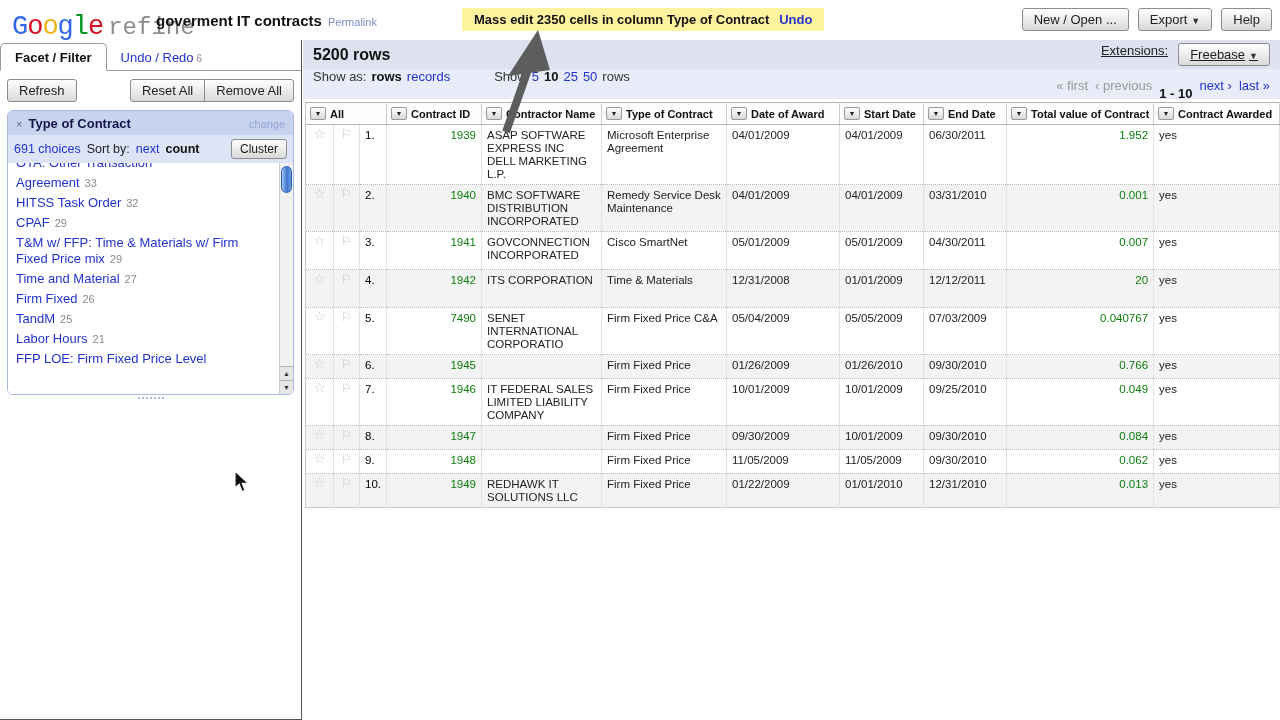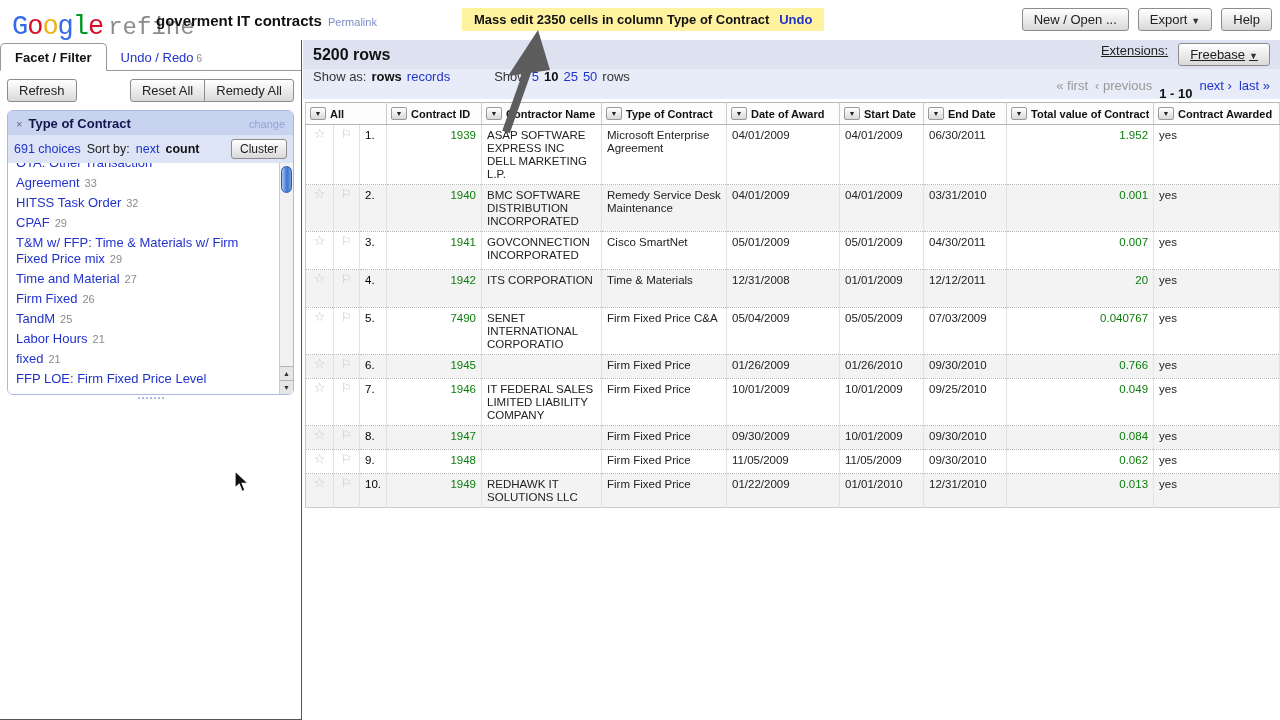--- a/index.html
+++ b/index.html
@@ -125,21 +125,21 @@
 
   <div class="sidebar">
     <div class="tabs">
       <span class="tab active"><span>Facet / Filter</span></span>
       <span class="tab inactive"><span class="link">Undo / Redo</span><span class="tab-count">6</span></span>
     </div>
     <div class="sidebar-actions">
       <span class="btn">Refresh</span>
       <span class="btn-group">
         <span class="btn">Reset All</span>
-        <span class="btn">Remedy All</span>
+        <span class="btn">Remove All</span>
       </span>
     </div>
 
     <div class="facet">
       <div class="facet-header">
         <span class="facet-close">×</span>
         <span class="facet-title">Type of Contract</span>
         <span class="facet-change">change</span>
       </div>
       <div class="facet-controls">
@@ -159,21 +159,20 @@
         </div>
       <div class="facet-item clipped"><span class="fc-label">OTA: Other Transaction</span></div>
           <div class="facet-item"><span class="fc-label">Agreement</span><span class="fc-count">33</span></div>
           <div class="facet-item"><span class="fc-label">HITSS Task Order</span><span class="fc-count">32</span></div>
           <div class="facet-item"><span class="fc-label">CPAF</span><span class="fc-count">29</span></div>
           <div class="facet-item"><span class="fc-label">T&amp;M w/ FFP: Time &amp; Materials w/ Firm Fixed Price mix</span><span class="fc-count">29</span></div>
           <div class="facet-item"><span class="fc-label">Time and Material</span><span class="fc-count">27</span></div>
           <div class="facet-item"><span class="fc-label">Firm Fixed</span><span class="fc-count">26</span></div>
           <div class="facet-item"><span class="fc-label">TandM</span><span class="fc-count">25</span></div>
           <div class="facet-item"><span class="fc-label">Labor Hours</span><span class="fc-count">21</span></div>
-          <div class="facet-item"><span class="fc-label">fixed</span><span class="fc-count">21</span></div>
           <div class="facet-item"><span class="fc-label">FFP LOE: Firm Fixed Price Level</span></div>
         </div>
     </div>
     <div class="facet-grip"></div>
 
     <svg class="cursor-svg" width="18" height="24" viewBox="0 0 18 24">
       <path d="M1,1 L1,18 L5.2,14.2 L8,21.5 L11,20.2 L8.2,13.2 L14,13 Z" fill="#111" stroke="#fff" stroke-width="1.2"></path>
     </svg>
   </div>
 

